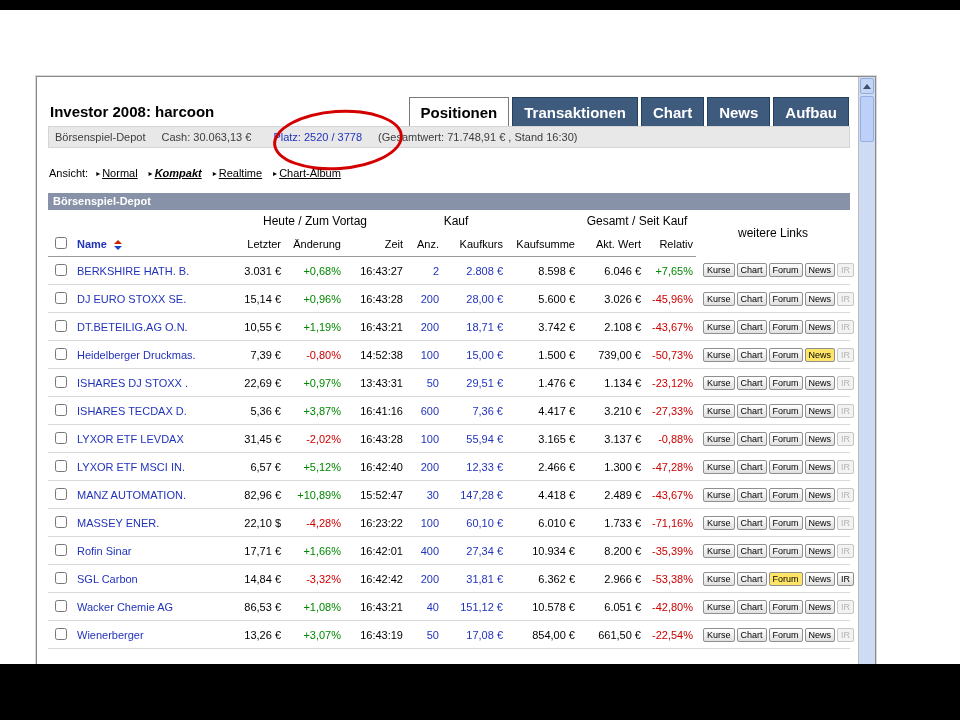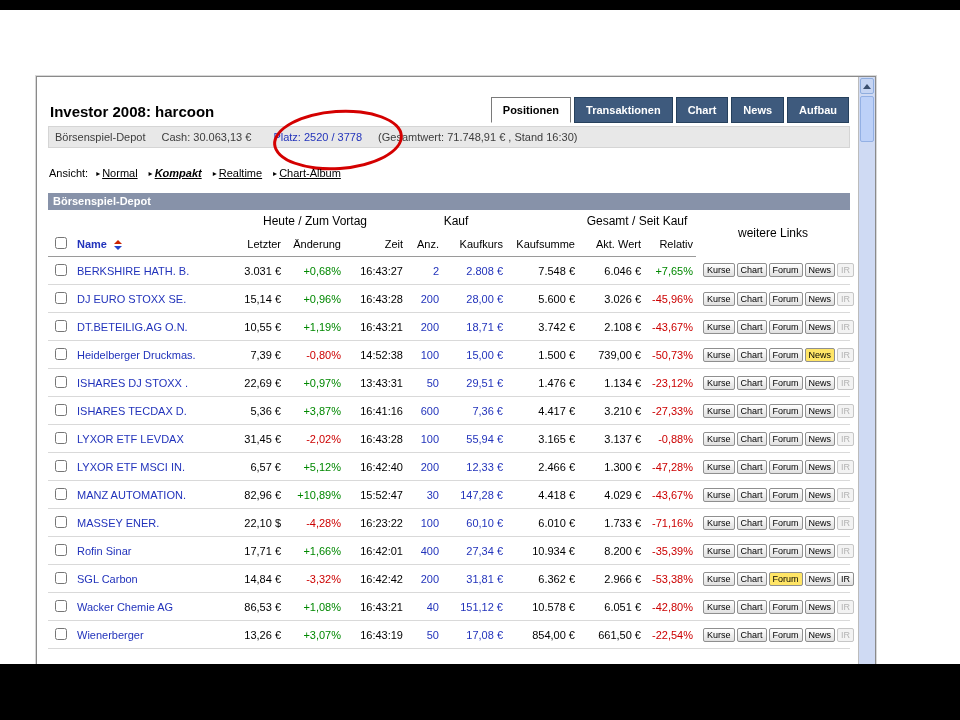--- a/index.html
+++ b/index.html
@@ -10,21 +10,21 @@
   #bar-bottom{top:664px;height:56px;}
 
   
   #window{position:absolute;left:36px;top:76px;width:840px;height:710px;background:#14532d;
           border:1px solid #8a8a8a;box-shadow:0 0 0 1px #d8d8d8;box-sizing:border-box;}
   #win-inner{position:absolute;left:0;top:0;right:17px;bottom:21px;background:#fff;overflow:hidden;}
 
   
   #page-title{position:absolute;left:13px;top:26px;font-size:15px;font-weight:bold;color:#000;}
   #tab-bar{position:absolute;right:9px;top:20px;display:flex;align-items:flex-end;}
-  .tab{background:#3e5a7d;color:#fff;font-size:11px;font-weight:bold;padding:6px 11px;
+  .tab{background:#3e5a7d;color:#fff;font-size:15px;font-weight:bold;padding:6px 11px;
        margin-left:3px;border:1px solid #26405c;cursor:pointer;white-space:nowrap;}
   .tab.active{background:#fff;color:#000;border:1px solid #7a7a7a;border-bottom-color:#fff;}
 
   
   #info-bar{position:absolute;left:11px;right:8px;top:49px;height:22px;background:#e8e8e8;
             border:1px solid #d5d5d5;display:flex;align-items:center;font-size:11px;color:#3c3c3c;
             padding:0 6px;white-space:nowrap;box-sizing:border-box;}
   #info-bar .gap1{width:16px;}
   #info-bar .gap2{width:22px;}
   .platz{color:#2233bb;}
@@ -172,21 +172,21 @@
         </thead>
         <tbody id="rows">
             <tr>
               <td class="c-check"><input type="checkbox" style=""></td>
               <td class="c-name">BERKSHIRE HATH. B.</td>
               <td class="c-num">3.031 €</td>
               <td class="c-num pos">+0,68%</td>
               <td class="c-num">16:43:27</td>
               <td class="c-num blue">2</td>
               <td class="c-num blue">2.808 €</td>
-              <td class="c-num">7.548 €</td>
+              <td class="c-num">8.598 €</td>
               <td class="c-num">6.046 €</td>
               <td class="c-num pos">+7,65%</td>
               <td class="c-links"><span class="lbtn">Kurse</span><span class="lbtn">Chart</span><span class="lbtn">Forum</span><span class="lbtn">News</span><span class="lbtn dim">IR</span></td>
             </tr>
             <tr>
               <td class="c-check"><input type="checkbox" style=""></td>
               <td class="c-name">DJ EURO STOXX SE.</td>
               <td class="c-num">15,14 €</td>
               <td class="c-num pos">+0,96%</td>
               <td class="c-num">16:43:28</td>
@@ -277,21 +277,21 @@
             </tr>
             <tr>
               <td class="c-check"><input type="checkbox" style=""></td>
               <td class="c-name">MANZ AUTOMATION.</td>
               <td class="c-num">82,96 €</td>
               <td class="c-num pos">+10,89%</td>
               <td class="c-num">15:52:47</td>
               <td class="c-num blue">30</td>
               <td class="c-num blue">147,28 €</td>
               <td class="c-num">4.418 €</td>
-              <td class="c-num">4.029 €</td>
+              <td class="c-num">2.489 €</td>
               <td class="c-num neg">-43,67%</td>
               <td class="c-links"><span class="lbtn">Kurse</span><span class="lbtn">Chart</span><span class="lbtn">Forum</span><span class="lbtn">News</span><span class="lbtn dim">IR</span></td>
             </tr>
             <tr>
               <td class="c-check"><input type="checkbox" style=""></td>
               <td class="c-name">MASSEY ENER.</td>
               <td class="c-num">22,10 $</td>
               <td class="c-num neg">-4,28%</td>
               <td class="c-num">16:23:22</td>
               <td class="c-num blue">100</td>

